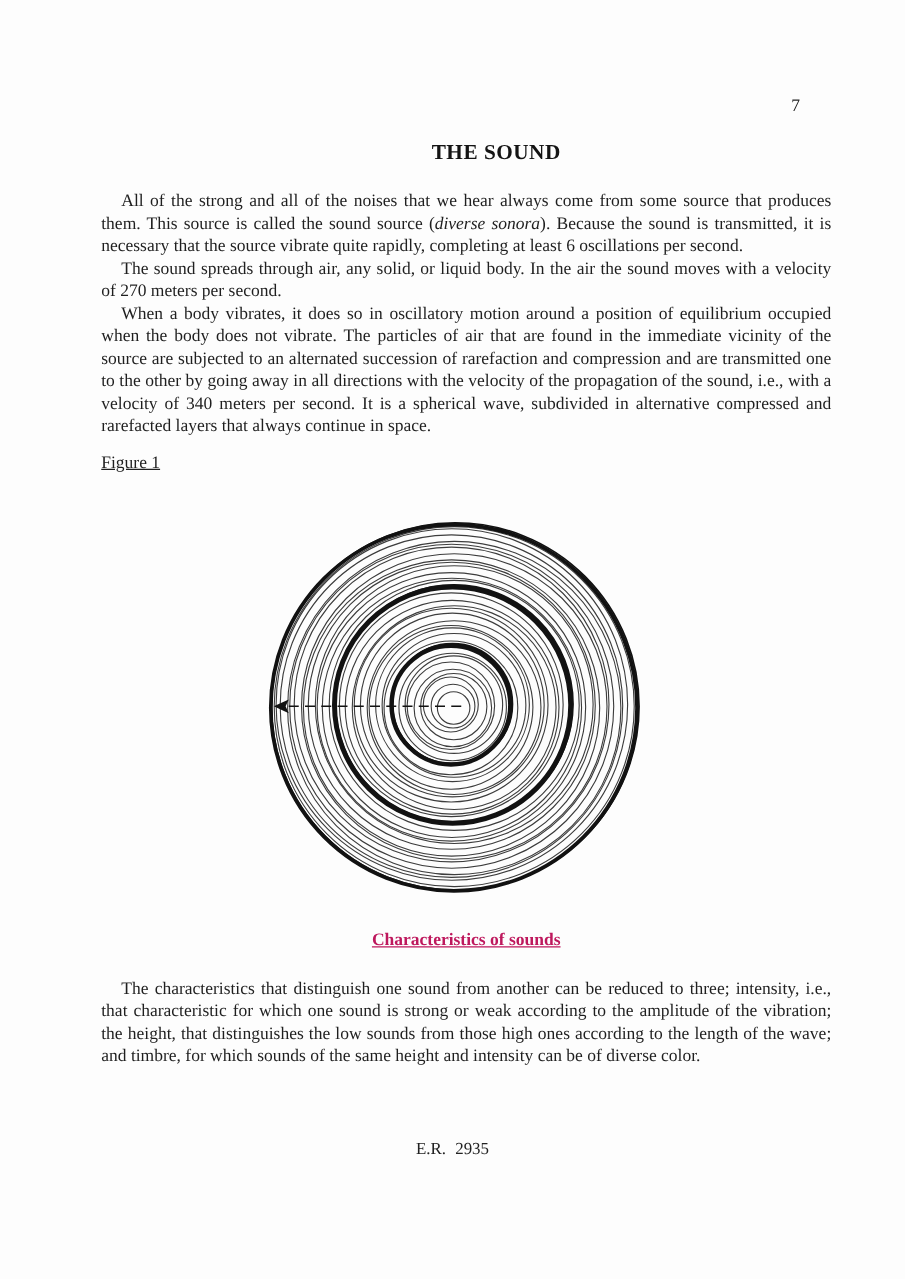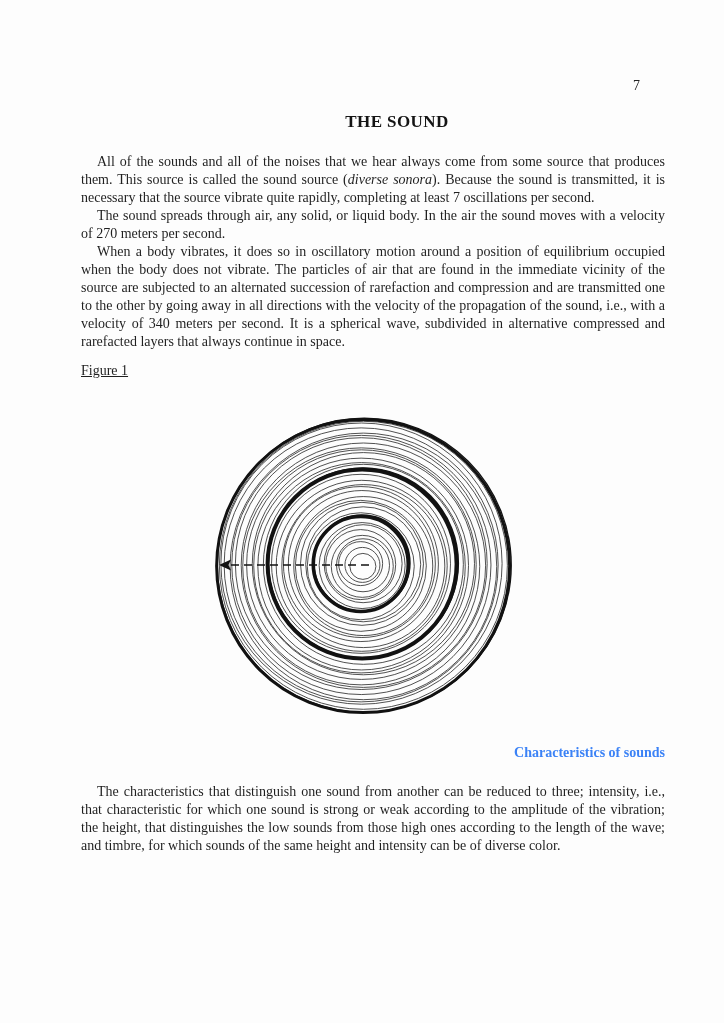--- a/index.html
+++ b/index.html
@@ -75,22 +75,23 @@
     top: 744px;
     width: 584px;
     font-size: 14px;
     line-height: 18px;
     text-align: justify;
   }
   .section-heading {
     margin: 0;
     font-size: 14px;
     font-weight: bold;
-    color: #3b82f6;
-    text-align: right;
+    color: #be185d;
+    text-align: center;
+    text-decoration: underline;
   }
   .section-block p {
     margin: 21px 0 0 0;
     text-indent: 16px;
   }
   .footer-code {
     position: absolute;
     top: 911px;
     left: 0;
     width: 724px;
@@ -104,21 +105,21 @@
 </head>
 <body>
 
 <div class="page">
 
   <div class="page-number">7</div>
 
   <h1 class="doc-title">THE SOUND</h1>
 
   <div class="body-text">
-    <p><span>All of the sounds and all of the noises that we hear always come from some source that produces them. This source is called the sound source (</span><em>diverse sonora</em><span>). Because the sound is transmitted, it is necessary that the source vibrate quite rapidly, completing at least 7 oscillations per second.</span></p>
+    <p><span>All of the strong and all of the noises that we hear always come from some source that produces them. This source is called the sound source (</span><em>diverse sonora</em><span>). Because the sound is transmitted, it is necessary that the source vibrate quite rapidly, completing at least 6 oscillations per second.</span></p>
 
     <p>The sound spreads through air, any solid, or liquid body. In the air the sound moves with a velocity of 270 meters per second.</p>
 
     <p>When a body vibrates, it does so in oscillatory motion around a position of equilibrium occupied when the body does not vibrate. The particles of air that are found in the immediate vicinity of the source are subjected to an alternated succession of rarefaction and compression and are transmitted one to the other by going away in all directions with the velocity of the propagation of the sound, i.e., with a velocity of 340 meters per second. It is a spherical wave, subdivided in alternative compressed and rarefacted layers that always continue in space.</p>
 
     <p class="figure-label">Figure 1</p>
   </div>
 
   <svg class="wave-figure" viewBox="-155 -155 310 310" xmlns="http://www.w3.org/2000/svg">
     <g id="ring-group">
@@ -164,14 +165,15 @@
         <line x1="7" y1="0" x2="-133" y2="0" stroke="#121212" stroke-width="1.3" stroke-dasharray="8 5"></line>
         <polygon points="-143,0 -131,-5.5 -133.5,0 -131,5.5" fill="#121212"></polygon>
       </g>
   </svg>
 
   <div class="section-block">
     <h2 class="section-heading">Characteristics of sounds</h2>
     <p>The characteristics that distinguish one sound from another can be reduced to three; intensity, i.e., that characteristic for which one sound is strong or weak according to the amplitude of the vibration; the height, that distinguishes the low sounds from those high ones according to the length of the wave; and timbre, for which sounds of the same height and intensity can be of diverse color.</p>
   </div>
 
+  <div class="footer-code">E.R. 2935</div>
 
 </div>
 
 </body></html>

